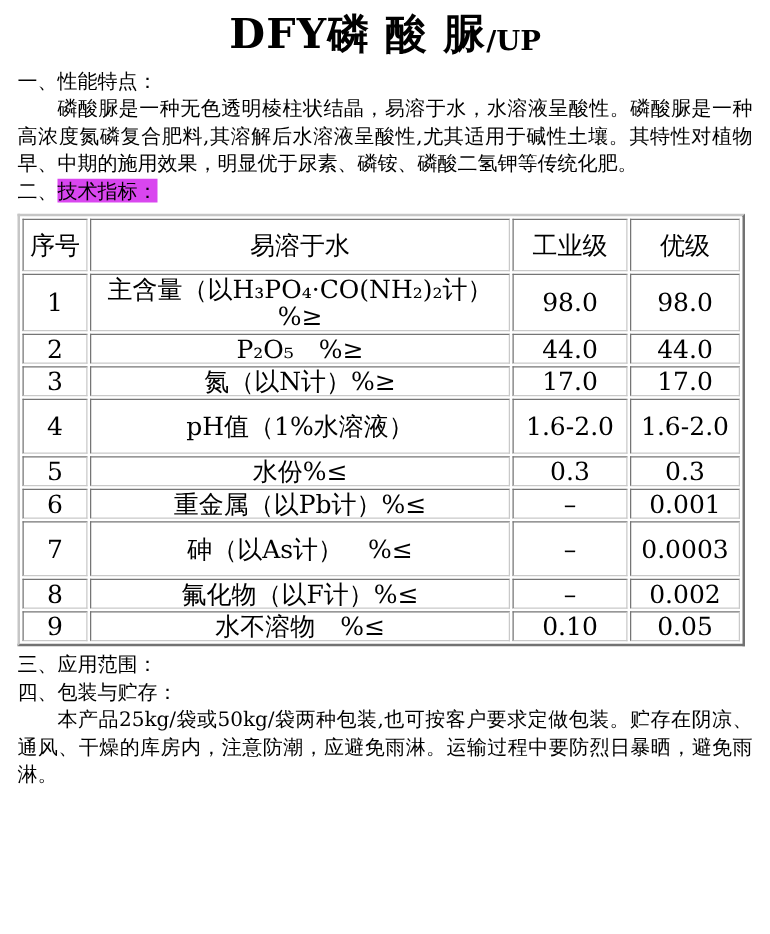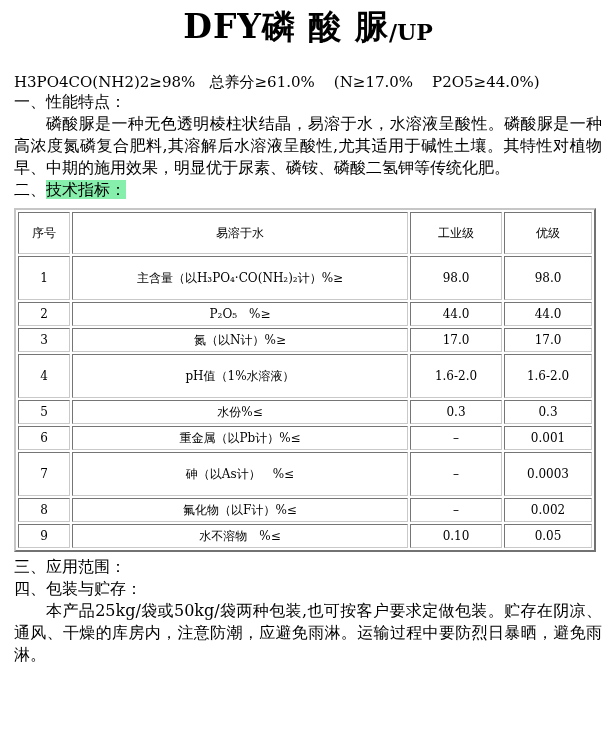--- a/index.html
+++ b/index.html
@@ -37,59 +37,58 @@
     margin-top: 20px;
     font-size: 15px;
     line-height: 18px;
     white-space: pre;
   }
 
   
   .sec-heading { margin: 0; }
   .sec-heading.first { }
   .para { margin: 0; text-indent: 2em; text-align: justify; }
-  .hl { background: #86efac; }
+  .hl { background: #d946ef; }
 
   
   table.spec {
     margin: 7px 0 4px 0;
     border-collapse: separate;
     border-spacing: 2px;
     border: 2px outset #c6c6c6;
     background: #ffffff;
     table-layout: fixed;
     width: 556px;
   }
   table.spec th, table.spec td {
     border: 1px inset #c9c9c9;
     padding: 0 2px;
     text-align: center;
     vertical-align: middle;
     font-weight: normal;
-    font-size: 12px;
+    font-size: 20px;
     overflow: hidden;
   }
   .col-no   { width: 46px;  }
   .col-name { width: 330px; }
   .col-ind  { width: 86px;  }
   .col-prem { width: 82px;  }
   table.spec thead tr { height: 42px; }
   table.spec tbody tr { height: 21px; }
   table.spec tbody tr:nth-child(1),
   table.spec tbody tr:nth-child(4),
   table.spec tbody tr:nth-child(7) { height: 44px; }
 </style>
 </head>
 <body>
 
 <div class="page">
 
   <h1 class="title"><span>DFY磷 酸 脲</span><span class="title-suffix">/UP</span></h1>
 
-  <div class="formula">H3PO4CO(NH2)2≥98%   总养分≥61.0%    (N≥17.0%    P2O5≥44.0%)</div>
 
   <div class="sec-heading first">一、性能特点：</div>
   <p class="para">磷酸脲是一种无色透明棱柱状结晶，易溶于水，水溶液呈酸性。磷酸脲是一种高浓度氮磷复合肥料,其溶解后水溶液呈酸性,尤其适用于碱性土壤。其特性对植物早、中期的施用效果，明显优于尿素、磷铵、磷酸二氢钾等传统化肥。</p>
 
   <div class="sec-heading"><span>二、</span><span class="hl">技术指标：</span></div>
 
   <table class="spec">
     <thead>
       <tr>
         <th class="col-no">序号</th>

